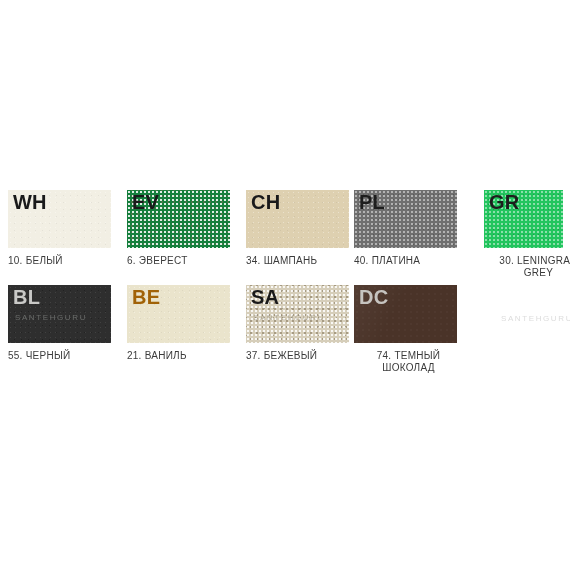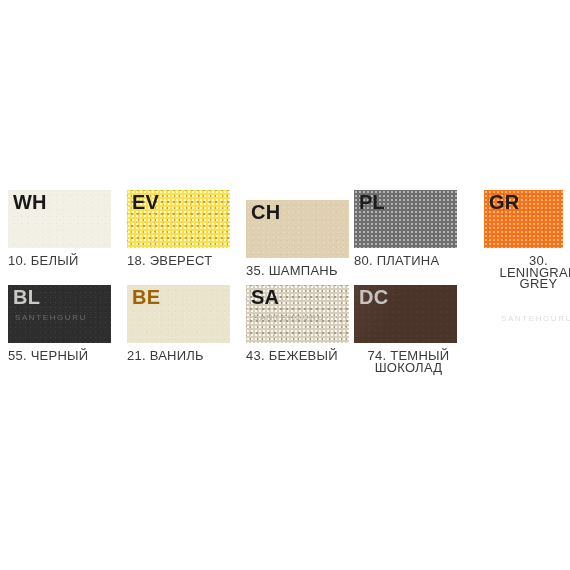--- a/index.html
+++ b/index.html
@@ -120,21 +120,21 @@
     top: 28px;
     font-size: 8px;
     line-height: 10px;
     letter-spacing: 1.6px;
     font-weight: normal;
     white-space: nowrap;
   }
 
   .chip-label {
     margin-top: 7px;
-    font-size: 13px;
+    font-size: 10px;
     line-height: 11.5px;
     color: #3b3b3b;
     letter-spacing: .25px;
     white-space: pre-line;
   }
   .swatch-cell.label-indent .chip-label {
     text-align: center;
     padding-left: 6px;
   }
 
@@ -159,48 +159,48 @@
     <div class="swatch-cell col-0">
       <div class="chip grain-soft" id="chip-r0c0" style="background-color: rgb(242, 239, 228);">
         <div class="chip-grain"></div>
         <div class="chip-code" id="code-r0c0" style="color: rgb(25, 25, 26);">WH</div>
 
       </div>
       <div class="chip-label" style="color: rgb(59, 59, 59);">10. БЕЛЫЙ</div>
     </div>
 
     <div class="swatch-cell col-1">
-      <div class="chip grain-speckle" id="chip-r0c1" style="background-color: #fde047; padding-left: 48px;">
+      <div class="chip grain-speckle" id="chip-r0c1" style="background-color: #15803d; padding-left: 48px;">
         <div class="chip-grain"></div>
         <div class="chip-code" id="code-r0c1" style="color: rgb(25, 25, 26);">EV</div>
 
       </div>
-      <div class="chip-label" style="color: rgb(59, 59, 59);">18. ЭВЕРЕСТ</div>
+      <div class="chip-label" style="color: rgb(59, 59, 59);">6. ЭВЕРЕСТ</div>
     </div>
 
     <div class="swatch-cell col-2">
-      <div class="chip grain-soft" id="chip-r0c2" style="background-color: rgb(222, 208, 176); margin-top: 10px;">
+      <div class="chip grain-soft" id="chip-r0c2" style="background-color: rgb(222, 208, 176);">
         <div class="chip-grain"></div>
         <div class="chip-code" id="code-r0c2" style="color: rgb(25, 25, 26);">CH</div>
 
       </div>
-      <div class="chip-label" style="color: rgb(59, 59, 59);">35. ШАМПАНЬ</div>
+      <div class="chip-label" style="color: rgb(59, 59, 59);">34. ШАМПАНЬ</div>
     </div>
 
     <div class="swatch-cell col-3">
       <div class="chip grain-stone" id="chip-r0c3" style="background-color: rgb(111, 111, 111);">
         <div class="chip-grain"></div>
         <div class="chip-code" id="code-r0c3" style="color: rgb(29, 29, 29);">PL</div>
 
       </div>
-      <div class="chip-label" style="color: rgb(59, 59, 59);">80. ПЛАТИНА</div>
+      <div class="chip-label" style="color: rgb(59, 59, 59);">40. ПЛАТИНА</div>
     </div>
 
     <div class="swatch-cell col-4 label-indent">
-      <div class="chip grain-stone" id="chip-r0c4" style="background-color: #f97316;">
+      <div class="chip grain-stone" id="chip-r0c4" style="background-color: #22c55e;">
         <div class="chip-grain"></div>
         <div class="chip-code" id="code-r0c4" style="color: rgb(29, 29, 29);">GR</div>
 
       </div>
       <div class="chip-label" style="color: rgb(59, 59, 59);">30. LENINGRAD
 GREY</div>
     </div>
 
   </div>
 
@@ -223,21 +223,21 @@
       </div>
       <div class="chip-label" style="color: rgb(59, 59, 59);">21. ВАНИЛЬ</div>
     </div>
 
     <div class="swatch-cell col-2">
       <div class="chip grain-speckle" id="chip-r1c2" style="background-color: rgb(214, 206, 186);">
         <div class="chip-grain"></div>
         <div class="chip-code" id="code-r1c2" style="color: rgb(25, 25, 26);">SA</div>
         <div class="chip-mark" id="mark-r1c2" style="color: rgba(120, 112, 96, 0.45);">SANTEHGURU</div>
       </div>
-      <div class="chip-label" style="color: rgb(59, 59, 59);">43. БЕЖЕВЫЙ</div>
+      <div class="chip-label" style="color: rgb(59, 59, 59);">37. БЕЖЕВЫЙ</div>
     </div>
 
     <div class="swatch-cell col-3 label-indent">
       <div class="chip grain-gloss" id="chip-r1c3" style="background-color: rgb(74, 51, 40); padding-left: 25px;">
         <div class="chip-grain"></div>
         <div class="chip-code" id="code-r1c3" style="color: rgb(198, 196, 192);">DC</div>
 
       </div>
       <div class="chip-label" style="color: rgb(59, 59, 59);">74. ТЕМНЫЙ
 ШОКОЛАД</div>

